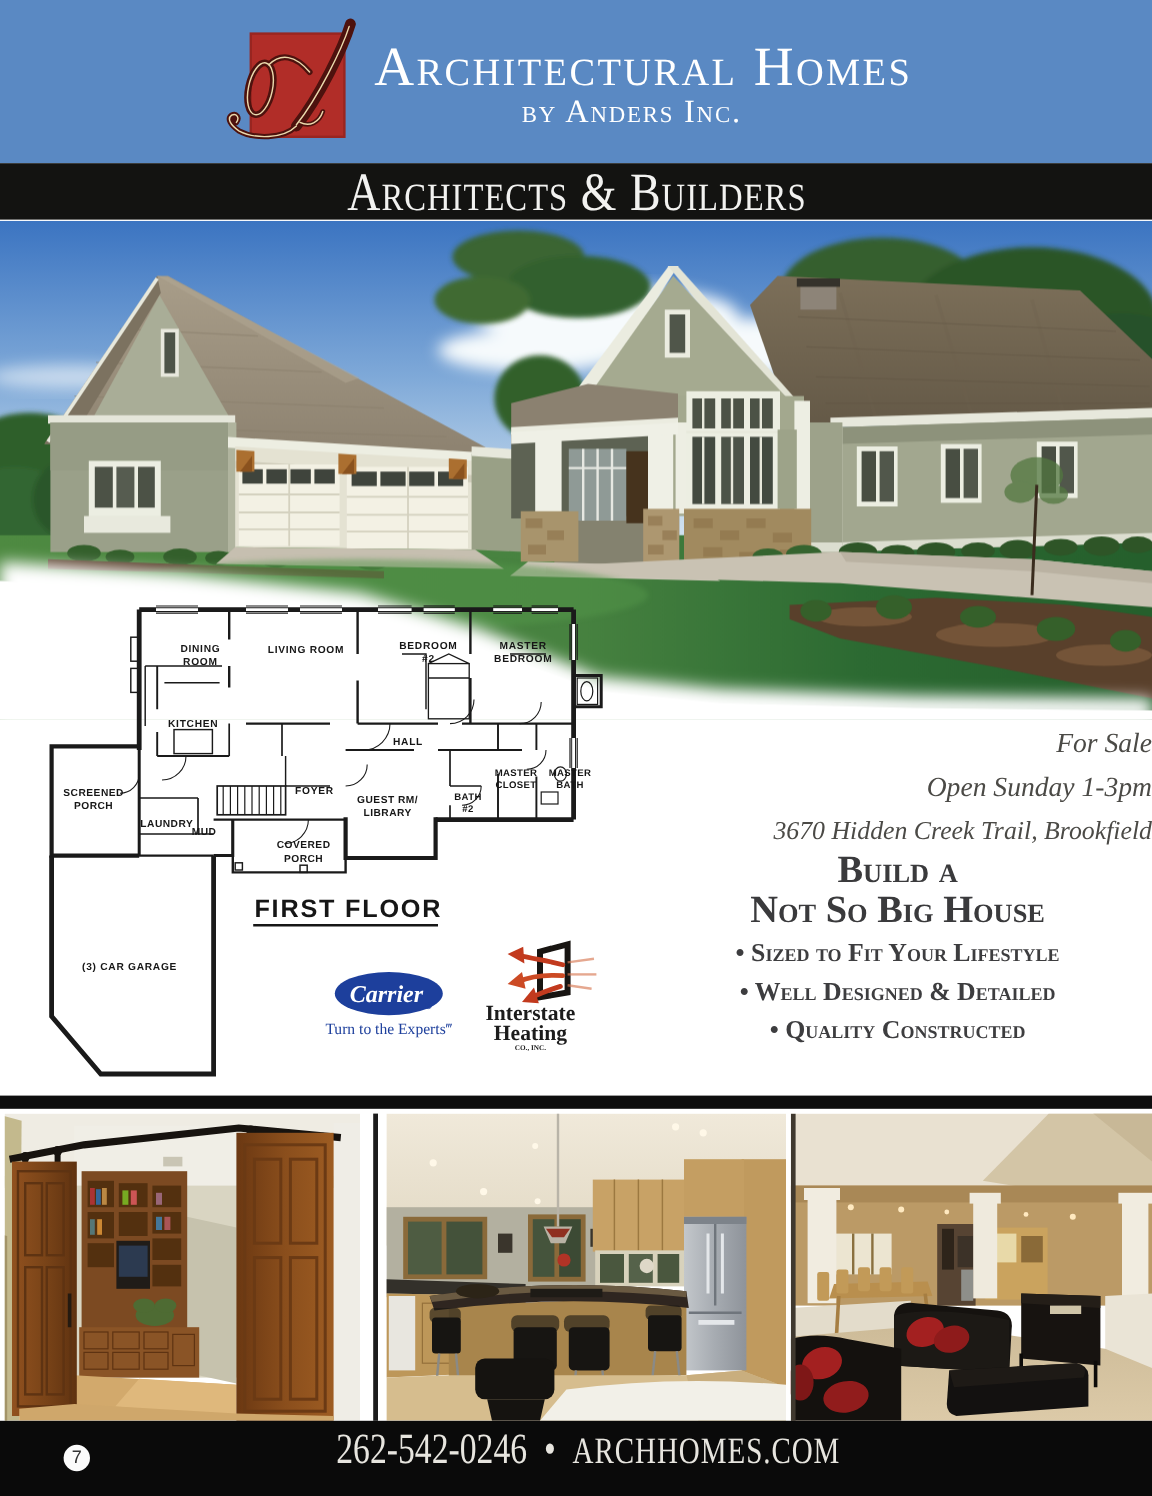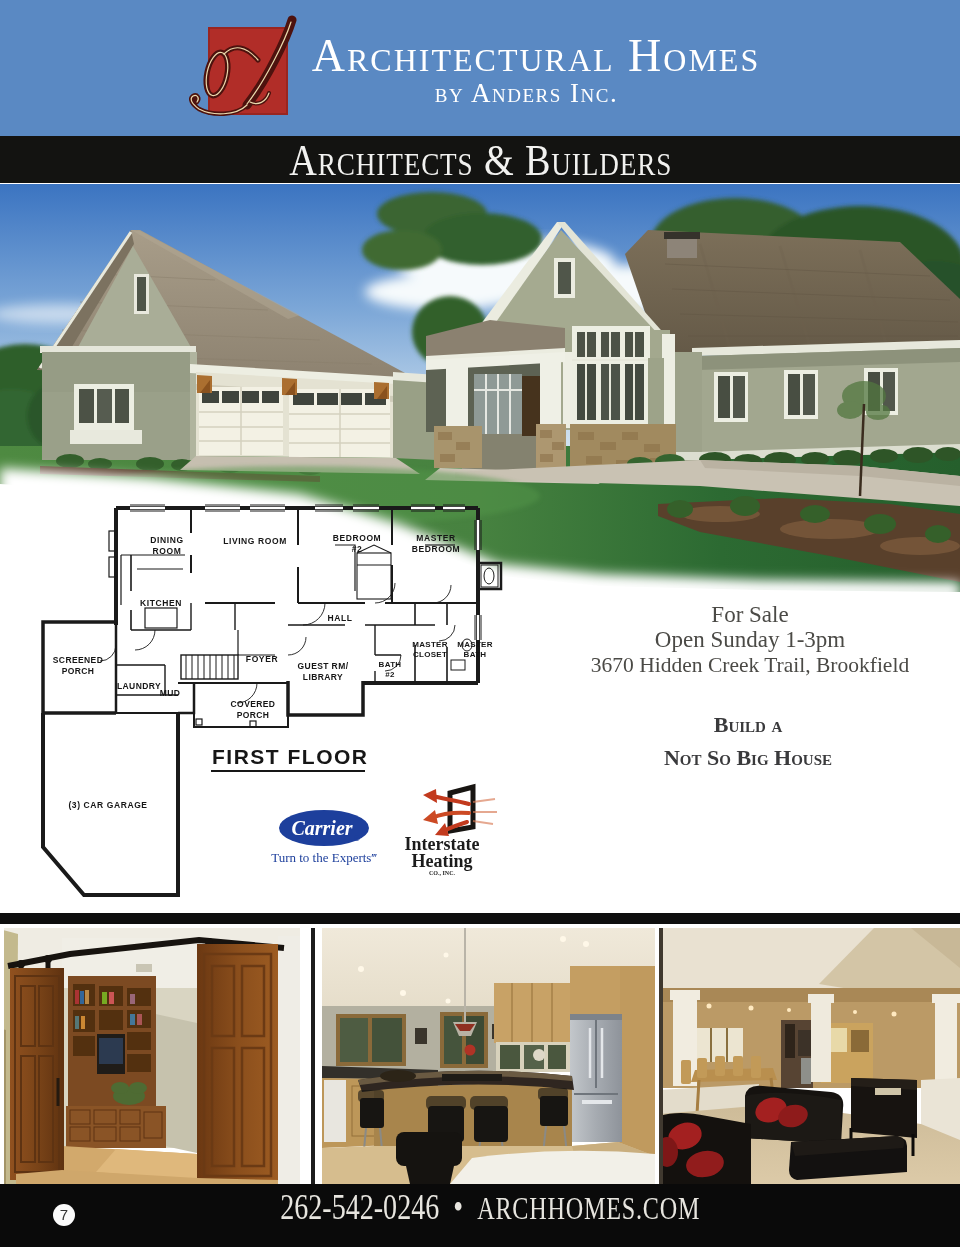--- a/index.html
+++ b/index.html
@@ -376,30 +376,36 @@
     </g>
 
     <path d="M864,220 L860,312" stroke="#3a2c1e" stroke-width="2.5" fill="none"></path>
 
     <ellipse cx="300" cy="312" rx="240" ry="30" fill="#539549" opacity="0.5" filter="url(#soft)"></ellipse>
 
     <polygon points="0,284 150,294 300,310 400,340 500,380 600,390 760,396 960,398 960,416 0,416" fill="#ffffff" filter="url(#soft4)"></polygon>
     <polygon points="0,300 150,310 300,326 400,356 500,392 600,402 760,406 960,408 960,416 0,416" fill="#ffffff"></polygon>
   </svg>
 
-  <div class="abs serif" style="left:540px;top:602px;width:420px;text-align:center;color:#4b4a46;
-       font-size:23px;line-height:25px;">
+  <div class="abs serif" style="left:540px;top:602px;width:420px;text-align:right;color:#4b4a46;
+       font-size:23px;font-style:italic;line-height:36px;">
     For Sale<br>Open Sunday 1-3pm<br><span style="font-size:21.5px;">3670 Hidden Creek Trail, Brookfield</span>
   </div>
 
   <div class="abs serif" style="left:540px;top:708px;width:416px;text-align:center;color:#3a3a3c;
-       font-size:22px;font-weight:bold;font-variant:small-caps;line-height:33px;">
+       font-size:32px;font-weight:bold;font-variant:small-caps;line-height:33px;">
     Build a<br>Not So Big House
   </div>
 
+  <div class="abs serif" style="left:540px;top:778px;width:416px;text-align:center;color:#3d3d3f;
+       font-size:21.5px;font-weight:bold;font-variant:small-caps;line-height:32px;">
+    • Sized to Fit Your Lifestyle<br>
+    • Well Designed &amp; Detailed<br>
+    • Quality Constructed
+  </div>
 
   <svg class="abs" style="left:35px;top:495px;" width="480" height="412" viewBox="0 0 480 412" font-family="Liberation Sans, sans-serif" font-weight="bold" fill="#161616">
     <g stroke="#1a1a1a" fill="none">
 
       <path d="M81,13 L443,13" stroke-width="4"></path>
 
       <path d="M443,13 L443,188" stroke-width="4"></path>
 
       <path d="M443,68 L466,68 L466,94 L443,94" stroke-width="2.5"></path>
 

